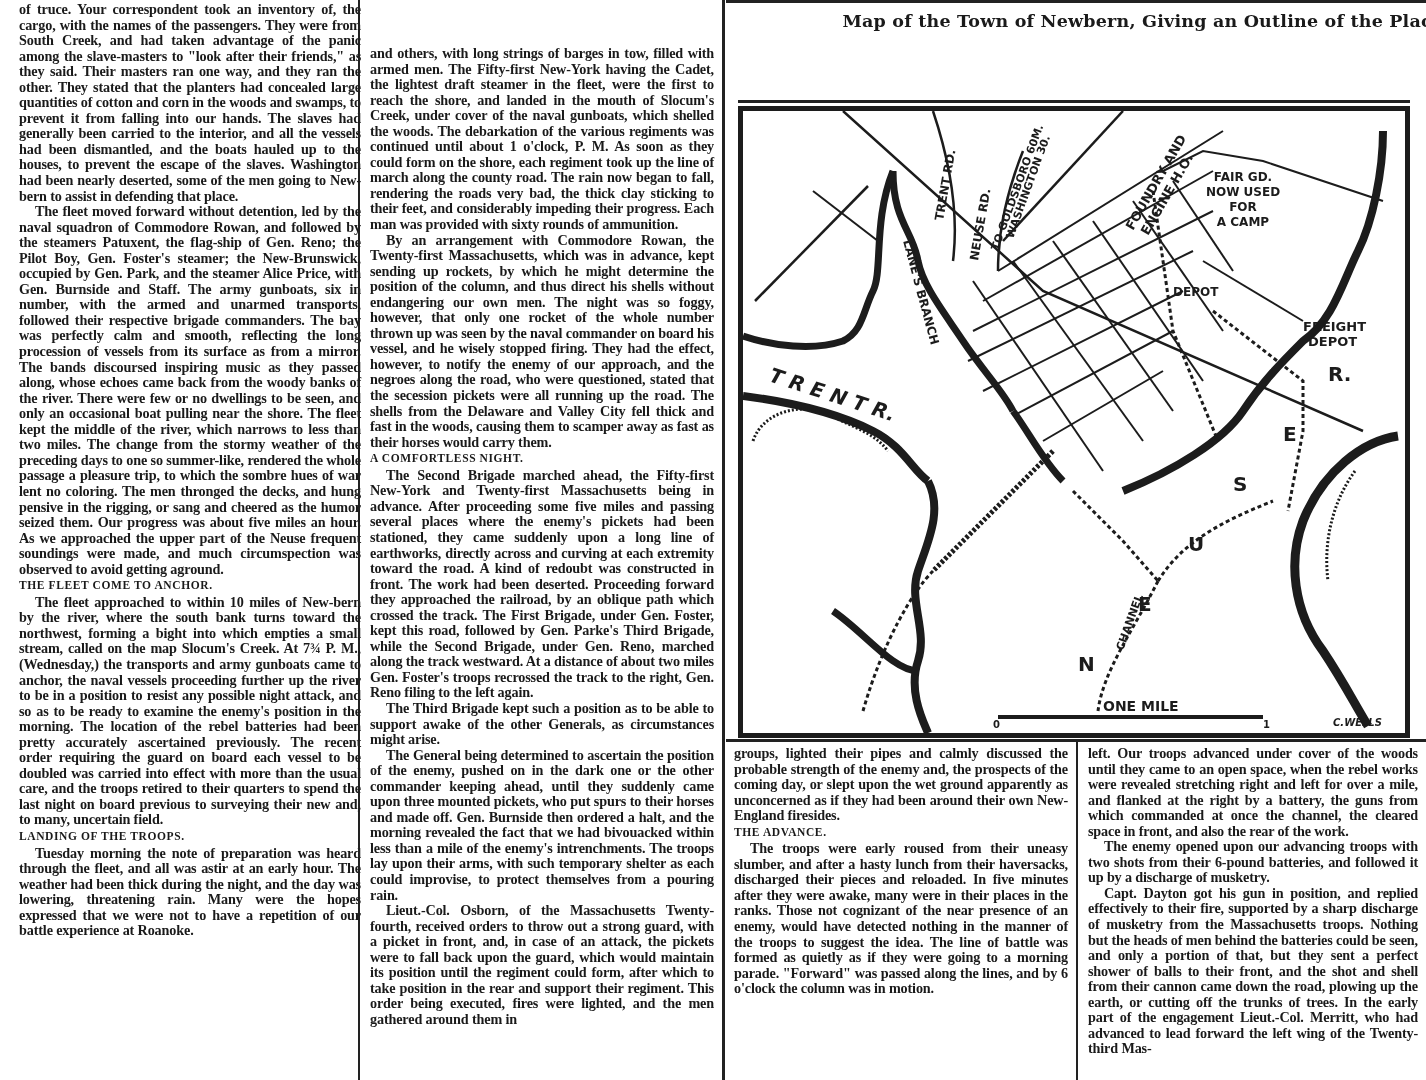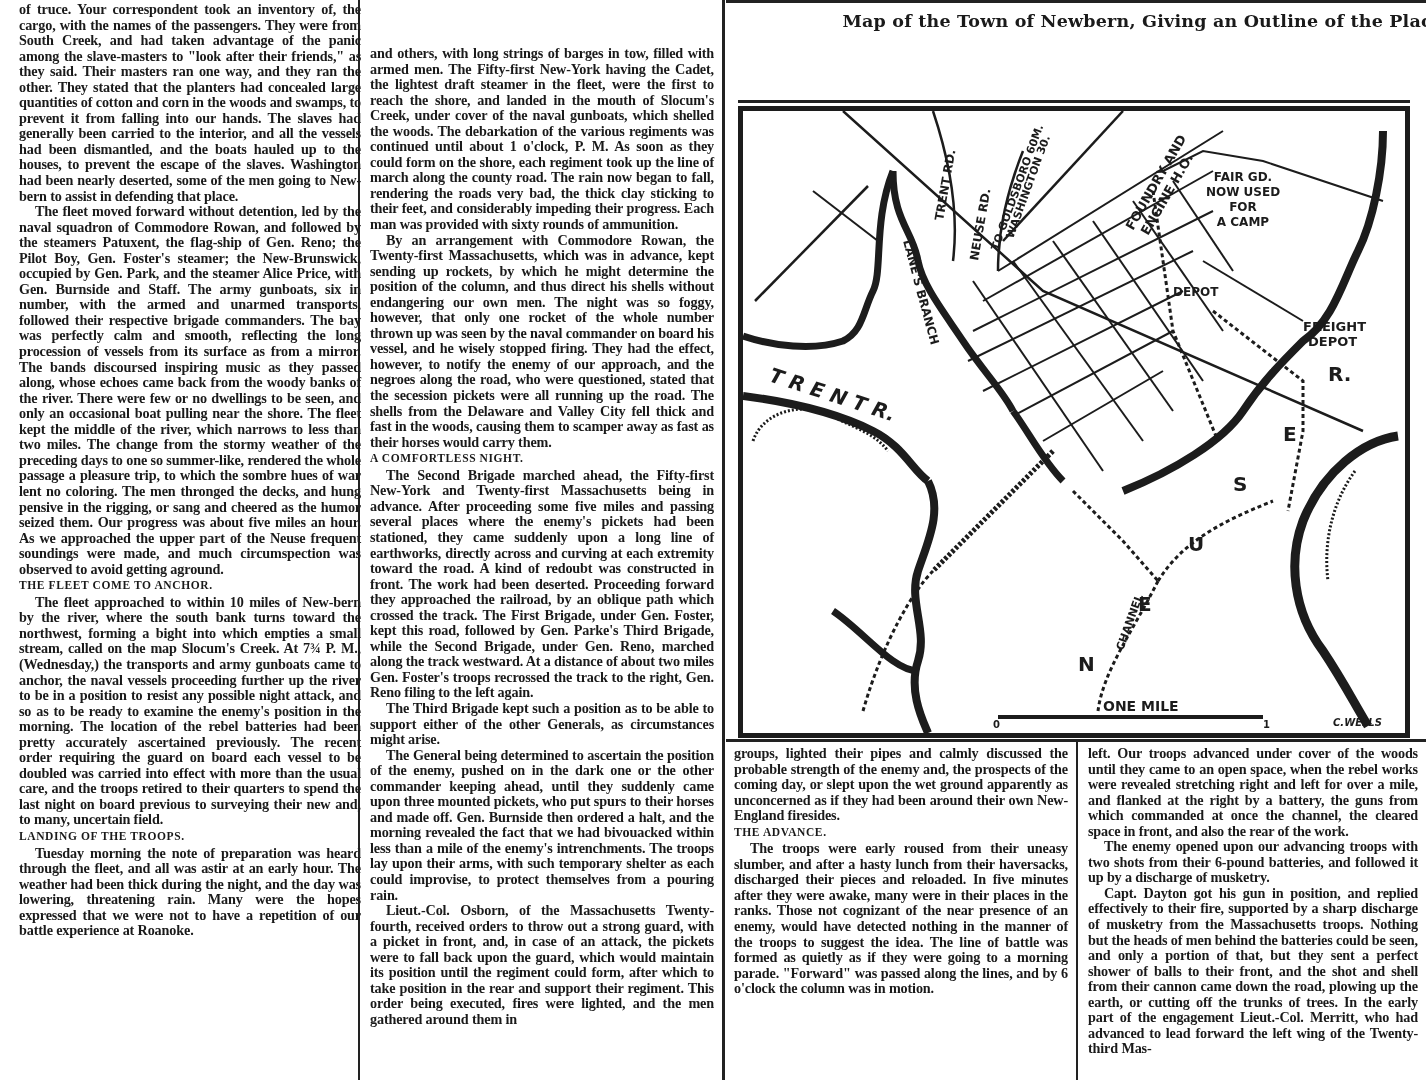--- a/index.html
+++ b/index.html
@@ -41,21 +41,21 @@
   <h4>Landing of the Troops.</h4>
   <p>Tuesday morning the note of preparation was heard through the fleet, and all was astir at an early hour. The weather had been thick during the night, and the day was lowering, threatening rain. Many were the hopes expressed that we were not to have a repetition of our battle experience at Roanoke.</p>
 </div>
 <div id="rule1" class="rule-v"></div>
 
 <div id="col2" class="col">
   <p class="noindent">and others, with long strings of barges in tow, filled with armed men. The Fifty-first New-York having the Cadet, the lightest draft steamer in the fleet, were the first to reach the shore, and landed in the mouth of Slocum's Creek, under cover of the naval gunboats, which shelled the woods. The debarkation of the various regiments was continued until about 1 o'clock, P. M. As soon as they could form on the shore, each regiment took up the line of march along the county road. The rain now began to fall, rendering the roads very bad, the thick clay sticking to their feet, and considerably impeding their progress. Each man was provided with sixty rounds of ammunition.</p>
   <p>By an arrangement with Commodore Rowan, the Twenty-first Massachusetts, which was in advance, kept sending up rockets, by which he might determine the position of the column, and thus direct his shells without endangering our own men. The night was so foggy, however, that only one rocket of the whole number thrown up was seen by the naval commander on board his vessel, and he wisely stopped firing. They had the effect, however, to notify the enemy of our approach, and the negroes along the road, who were questioned, stated that the secession pickets were all running up the road. The shells from the Delaware and Valley City fell thick and fast in the woods, causing them to scamper away as fast as their horses would carry them.</p>
   <h4>A Comfortless Night.</h4>
   <p>The Second Brigade marched ahead, the Fifty-first New-York and Twenty-first Massachusetts being in advance. After proceeding some five miles and passing several places where the enemy's pickets had been stationed, they came suddenly upon a long line of earthworks, directly across and curving at each extremity toward the road. A kind of redoubt was constructed in front. The work had been deserted. Proceeding forward they approached the railroad, by an oblique path which crossed the track. The First Brigade, under Gen. Foster, kept this road, followed by Gen. Parke's Third Brigade, while the Second Brigade, under Gen. Reno, marched along the track westward. At a distance of about two miles Gen. Foster's troops recrossed the track to the right, Gen. Reno filing to the left again.</p>
-  <p>The Third Brigade kept such a position as to be able to support either of the other Generals, as circumstances might arise.</p>
+  <p>The Third Brigade kept such a position as to be able to support awake of the other Generals, as circumstances might arise.</p>
   <p>The General being determined to ascertain the position of the enemy, pushed on in the dark one or the other commander keeping ahead, until they suddenly came upon three mounted pickets, who put spurs to their horses and made off. Gen. Burnside then ordered a halt, and the morning revealed the fact that we had bivouacked within less than a mile of the enemy's intrenchments. The troops lay upon their arms, with such temporary shelter as each could improvise, to protect themselves from a pouring rain.</p>
   <p>Lieut.-Col. Osborn, of the Massachusetts Twenty-fourth, received orders to throw out a strong guard, with a picket in front, and, in case of an attack, the pickets were to fall back upon the guard, which would maintain its position until the regiment could form, after which to take position in the rear and support their regiment. This order being executed, fires were lighted, and the men gathered around them in</p>
 </div>
 <div id="rule2" class="rule-v"></div>
 
 <div id="mapblock">
   <div class="hrule" style="left:0;top:0;width:700px;"></div>
   <div id="map-title">
     <div>Map of the Town of Newbern, Giving an Outline of the Place,</div>
   </div>

